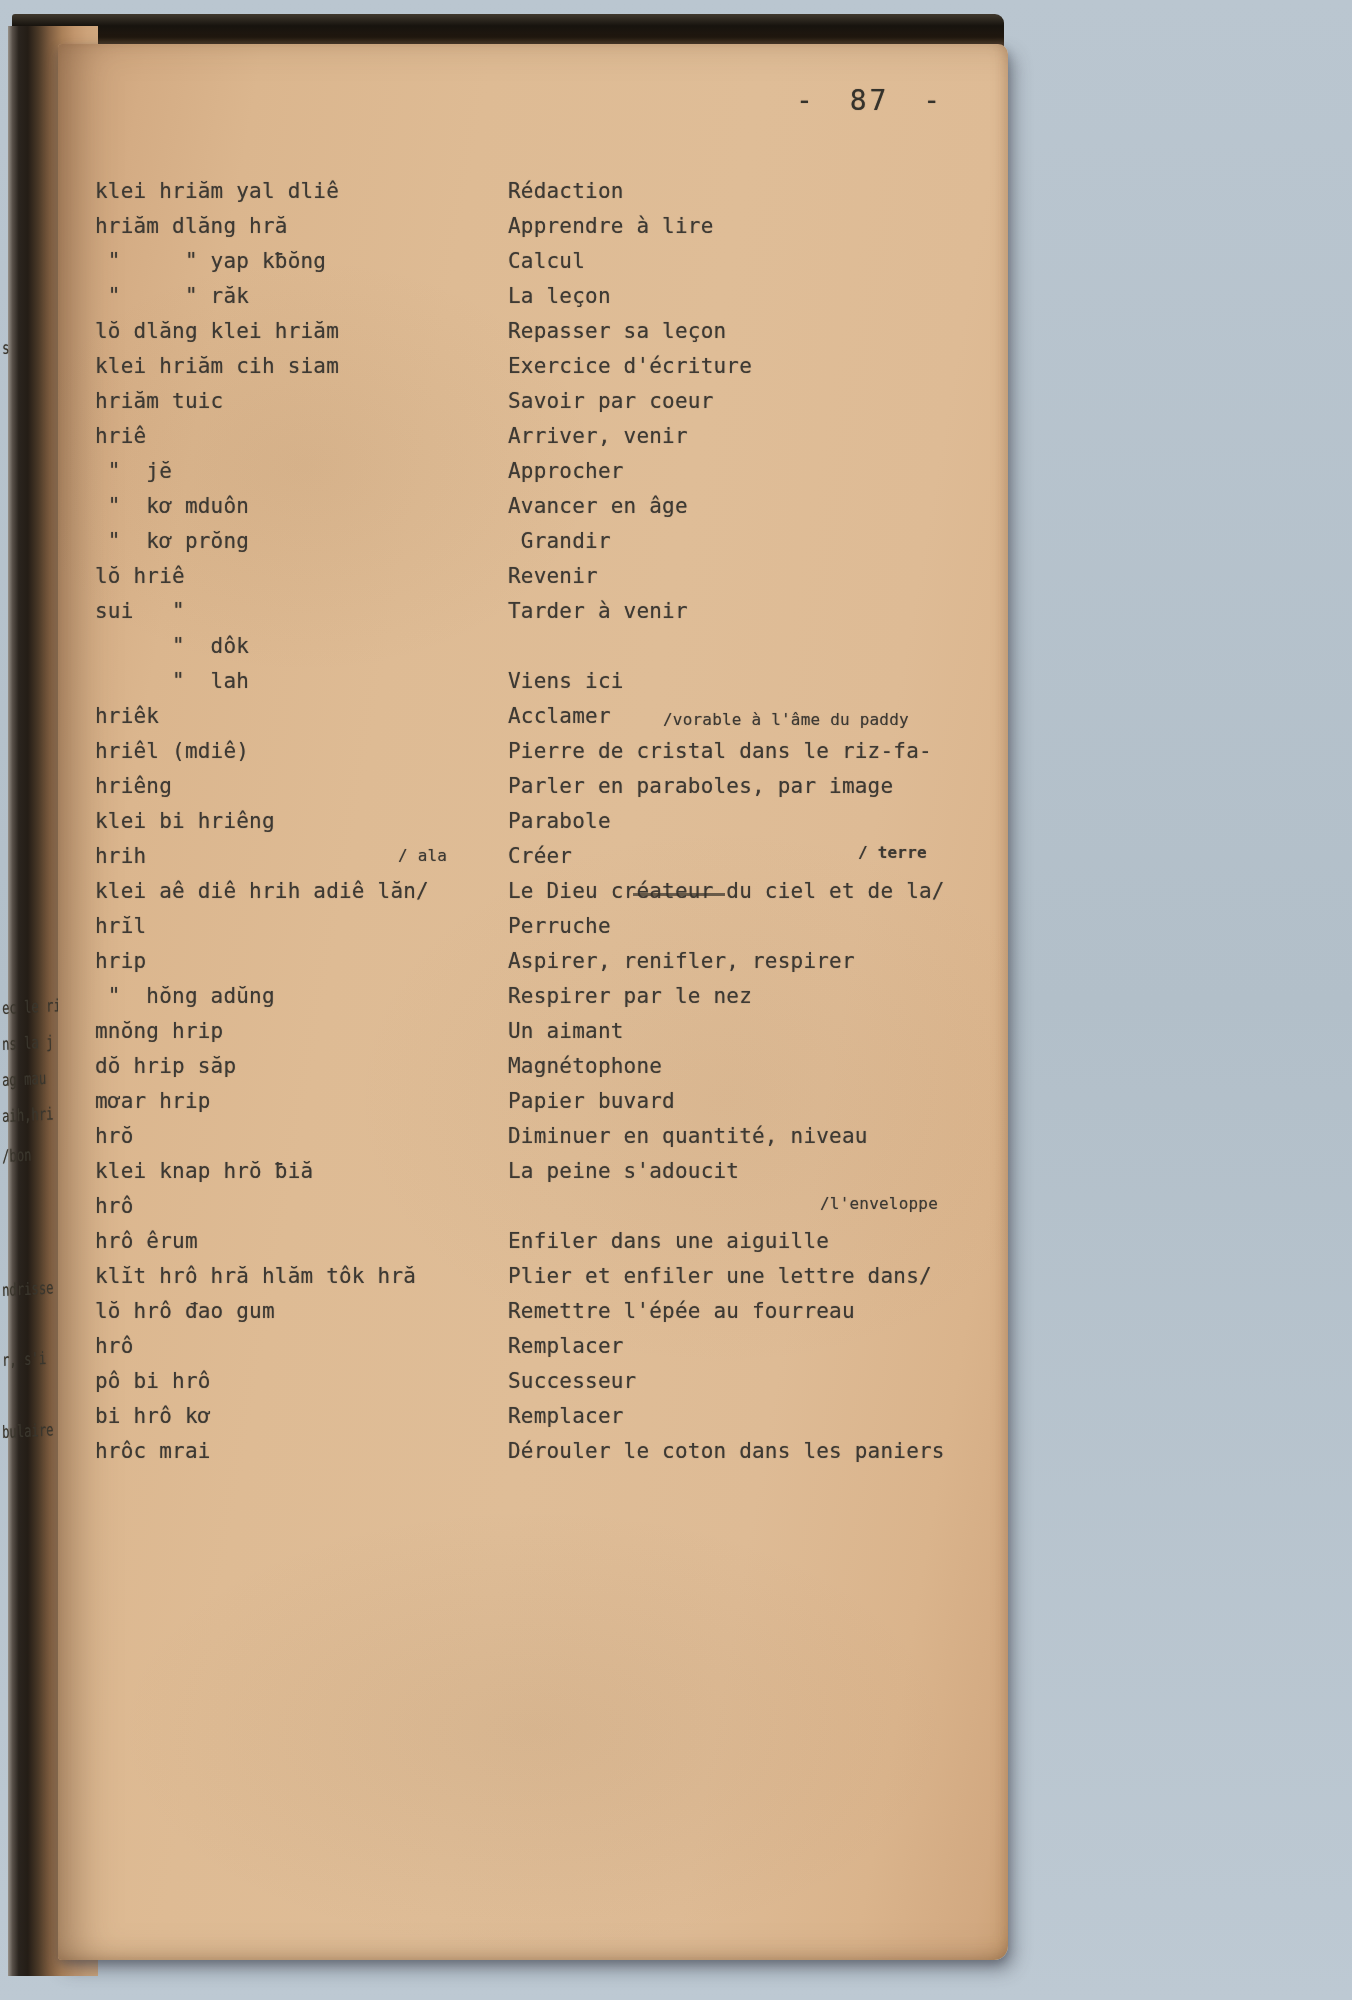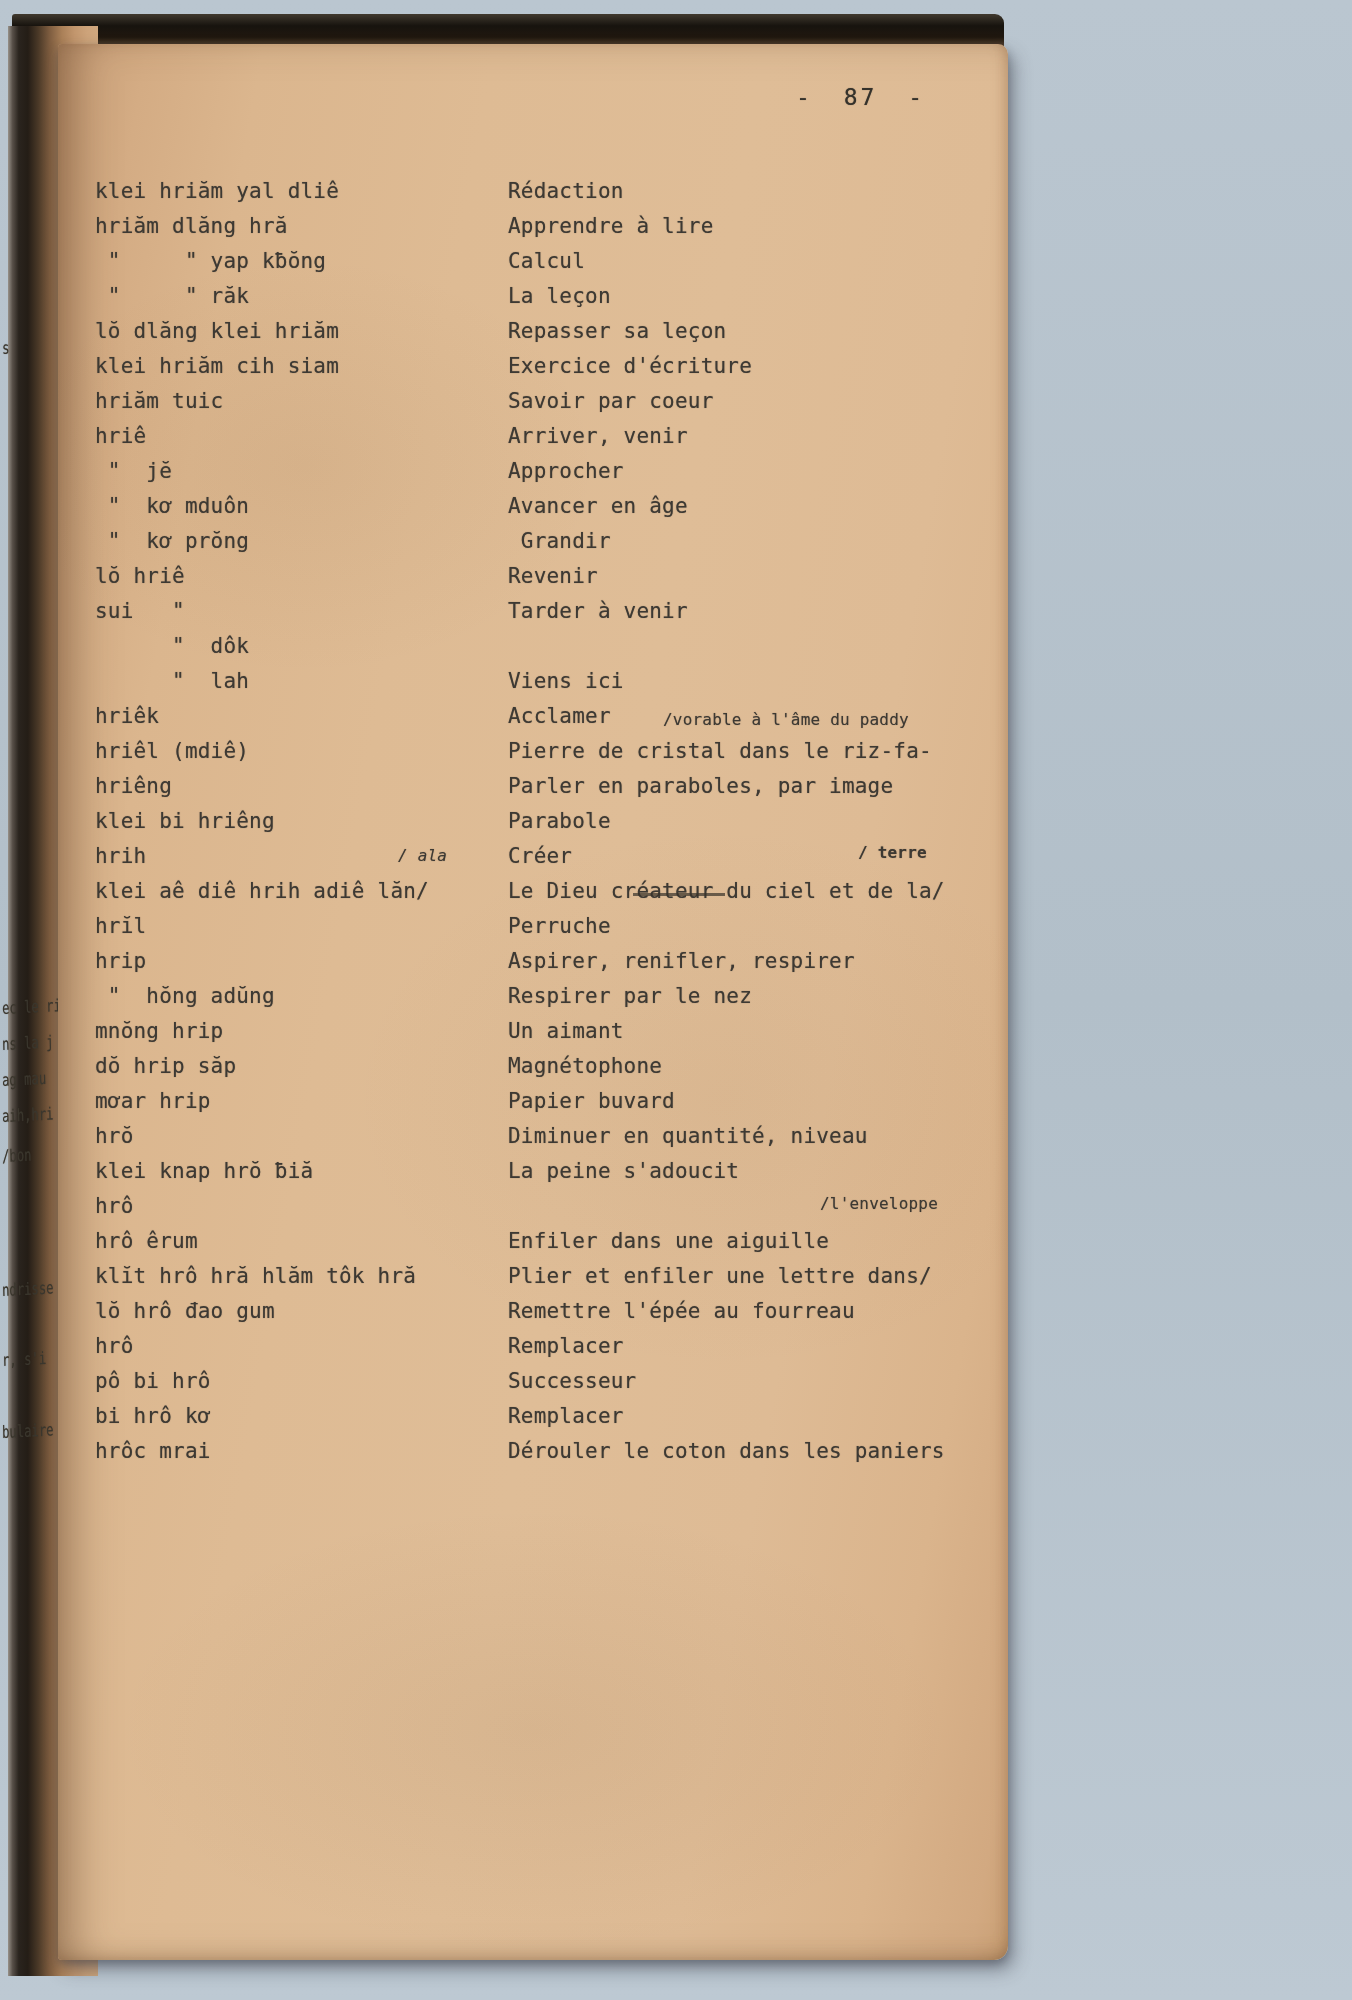--- a/index.html
+++ b/index.html
@@ -62,36 +62,36 @@
     border-radius:4px 10px 14px 4px;
     box-shadow:
       inset 30px 0 46px -18px rgba(84,52,28,0.5),
       inset -8px 0 16px -8px rgba(130,92,58,0.45),
       inset 0 -10px 22px -12px rgba(120,84,50,0.4),
       6px 10px 18px rgba(55,58,68,0.45),
       0 4px 8px rgba(55,58,68,0.35);
   }
   .page-number {
     position:absolute; left:738px; top:40px;
-    font-size:23px; color:#35322b;
+    font-size:28px; color:#35322b;
     letter-spacing:3px; word-spacing:14px;
     text-shadow:0 0 1px rgba(53,50,43,.6);
     white-space:pre;
   }
   .entries { position:absolute; left:37px; top:130px; width:895px; }
   .row { display:flex; height:35px; line-height:35px; }
   .ede { flex:0 0 413px; width:413px; white-space:pre; overflow:visible; }
   .fr  { flex:1; white-space:pre; }
   .ede, .fr, .note {
     font-size:21px; color:#3d3933; letter-spacing:0.2px;
     text-shadow:0 0 1px rgba(61,57,51,0.55);
   }
   .note { position:absolute; white-space:pre; font-size:16px; }
   .note-1{ left:605px; top:666px; }
-  .note-2{ left:340px; top:802px;font-style:italic; }
+  .note-2{ left:340px; top:802px; }
   .note-3{ left:800px; top:799px;font-weight:bold; }
   .note-4{ left:762px; top:1150px; }
   
   .strike {
     position:absolute; left:575px; top:849px; width:92px; height:3px;
     background:rgba(55,50,42,0.7);
   }
 </style>
 </head>
 <body>

